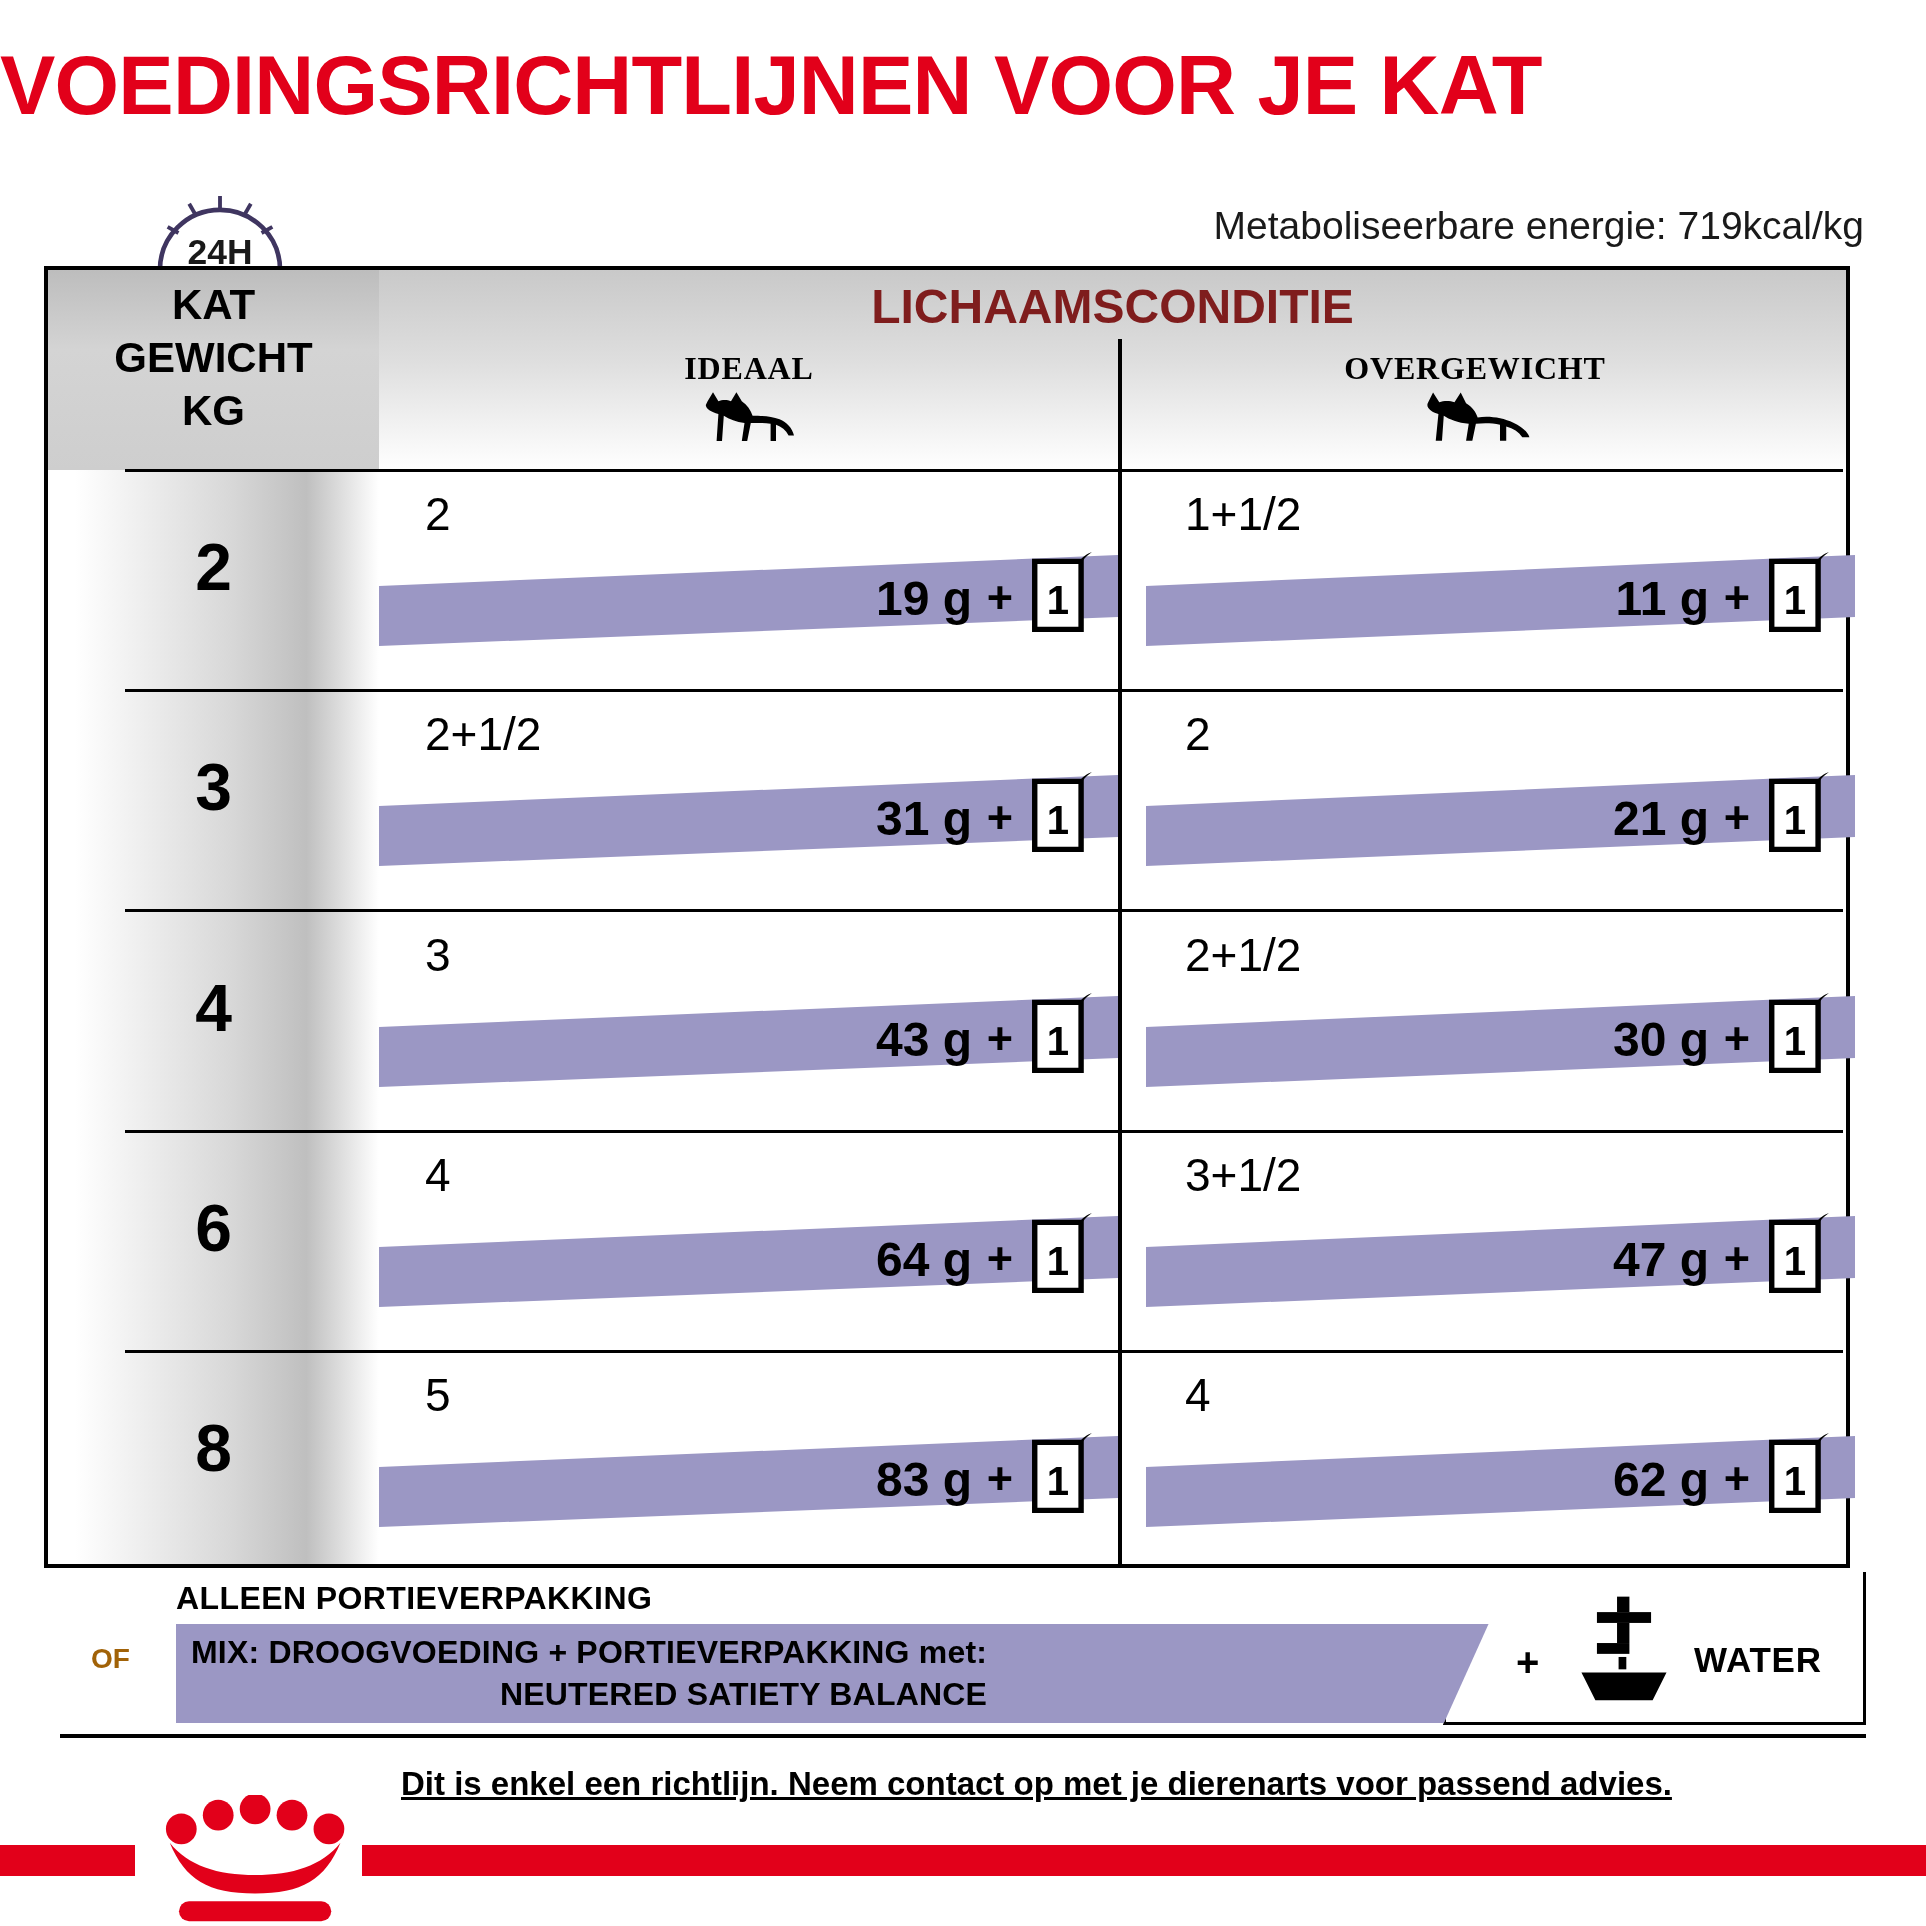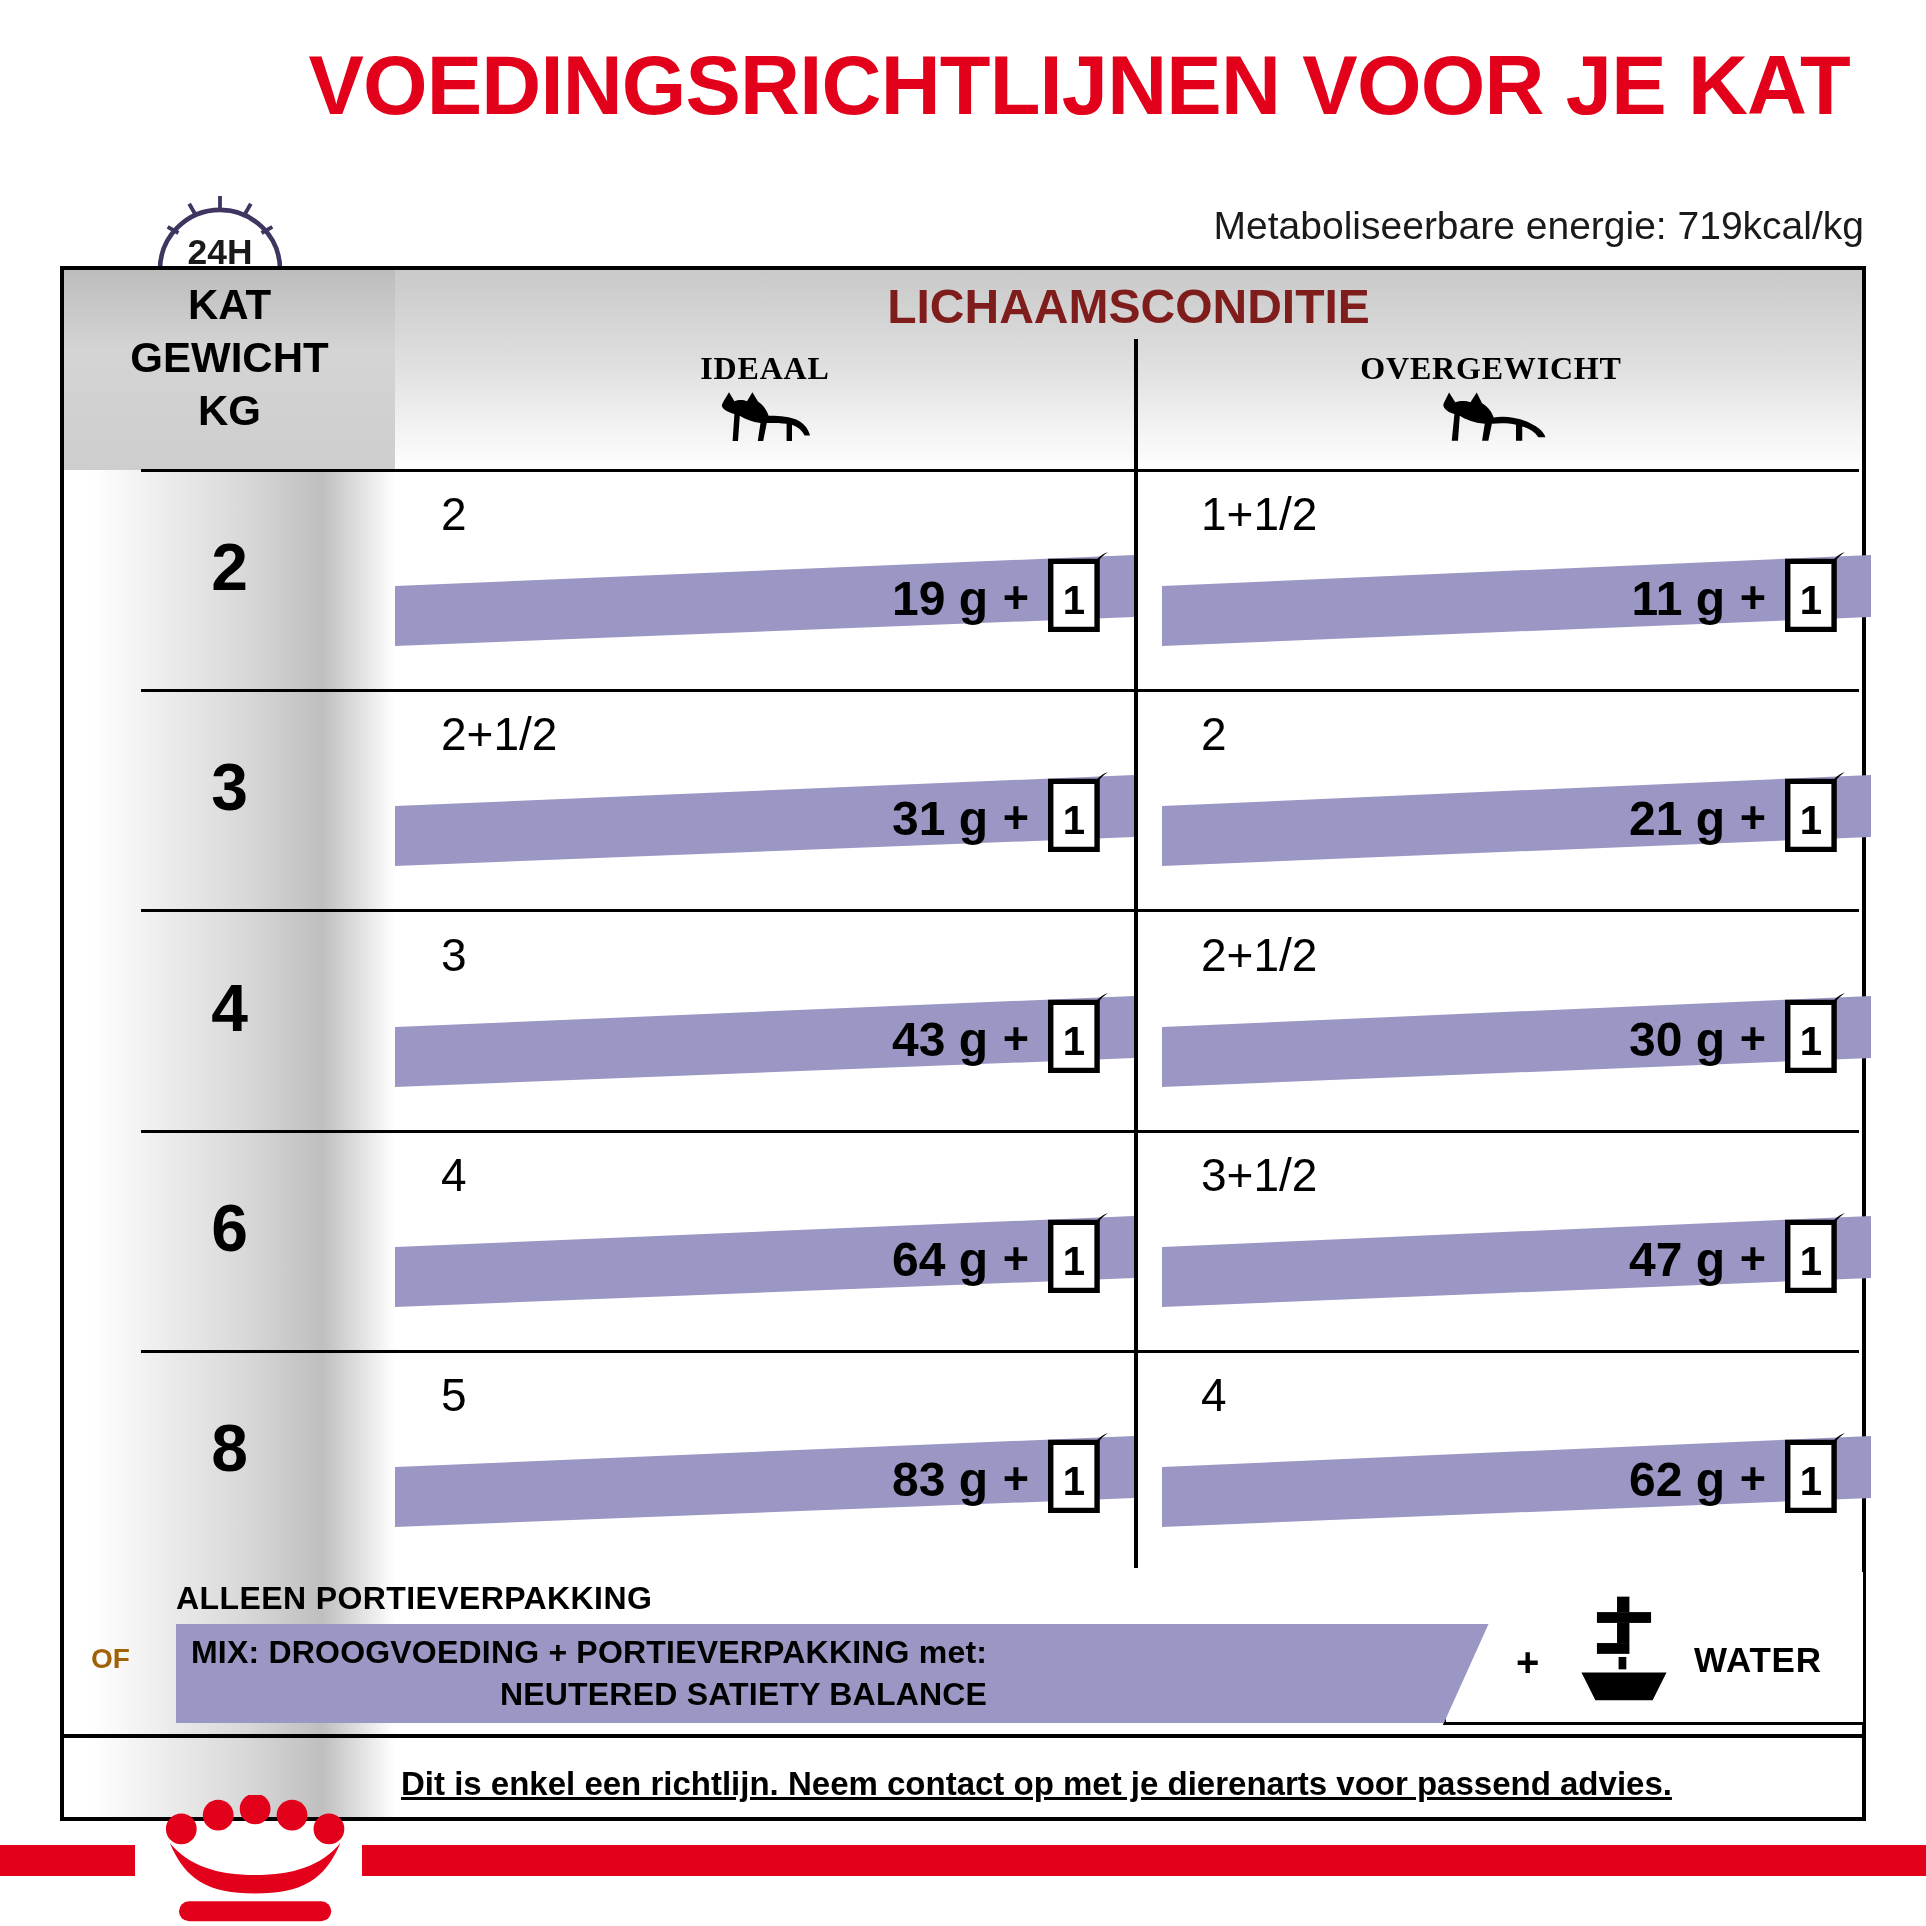--- a/index.html
+++ b/index.html
@@ -21,21 +21,21 @@
     height: 1926px;
     box-sizing: border-box;
   }
 
   
   .title {
     position: absolute;
     left: 0;
     top: 42px;
     width: 1850px;
-    text-align: right;
+    text-align: left;
     color: #e2001a;
     font-size: 83px;
     font-weight: bold;
     letter-spacing: -0.8px;
     line-height: 1.05;
     white-space: nowrap;
   }
 
   
   .badge24 {
@@ -54,24 +54,24 @@
     top: 204px;
     font-size: 39px;
     font-weight: normal;
     color: #1a1a1a;
     white-space: nowrap;
   }
 
   
   .table {
     position: absolute;
-    left: 60px;
+    left: 44px;
     top: 266px;
     width: 1806px;
-    height: 1555px;
+    height: 1302px;
     border: 4.6px solid #000;
     box-sizing: border-box;
     background: #fff;
   }
 
   
   .leftcol {
     position: absolute;
     left: 0; top: 0;
     width: 331px;

